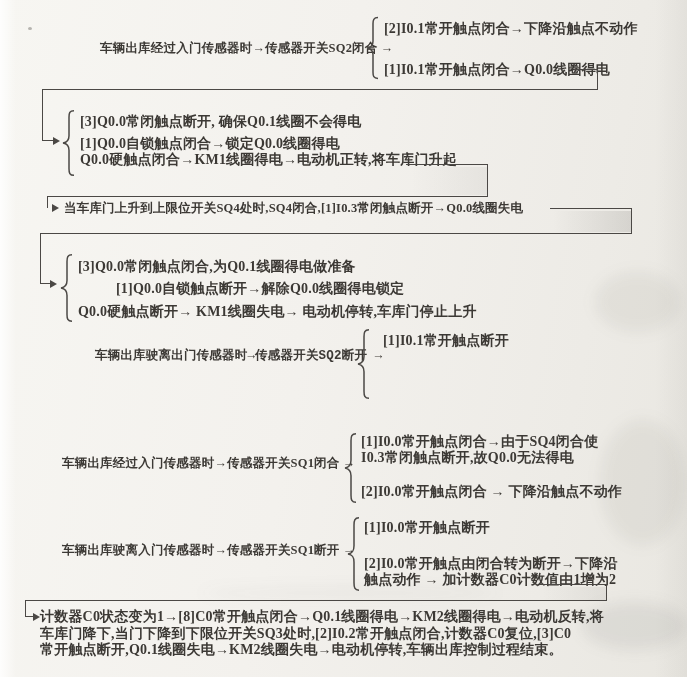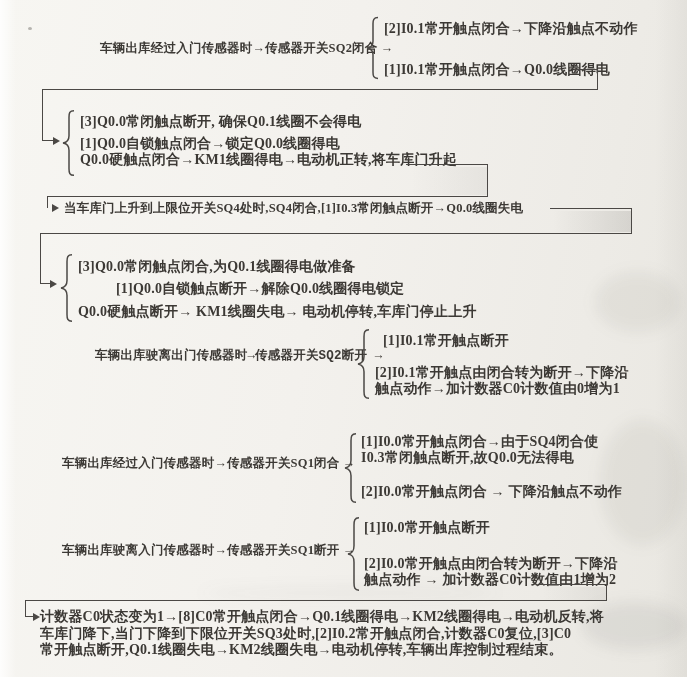--- a/index.html
+++ b/index.html
@@ -90,22 +90,20 @@
   <div class="t" style="left:88px;top:281px;margin-left:28px;">[1]Q0.0自锁触点断开→解除Q0.0线圈得电锁定</div>
   <div class="t" style="left:78px;top:304px;">Q0.0硬触点断开→ KM1线圈失电→ 电动机停转,车库门停止上升</div>
 
   <div class="t big" style="left:95px;top:349px;font-family:Liberation Mono, monospace;">车辆出库驶离出门传感器时→传感器开关SQ2断开 →</div>
   <div class="brace" style="left:357px;top:329px;width:14px;height:70px;">
     <svg viewBox="0 0 14 100" preserveAspectRatio="none">
         <path d="M12 1 C7.5 1 7 5 7 11 L7 39 C7 46 5.5 49 1 50 C5.5 51 7 54 7 61 L7 89 C7 95 7.5 99 12 99" fill="none" stroke="#4b4845" stroke-width="1.5" vector-effect="non-scaling-stroke"></path>
       </svg>
   </div>
   <div class="t" style="left:375px;top:333px;margin-left:8px;">[1]I0.1常开触点断开</div>
-  <div class="t" style="left:375px;top:365px;">[2]I0.1常开触点由闭合转为断开→下降沿
-触点动作→加计数器C0计数值由0增为1</div>
 
   <div class="t big" style="left:62px;top:456px;">车辆出库经过入门传感器时→传感器开关SQ1闭合 →</div>
   <div class="brace" style="left:344px;top:433px;width:14px;height:70px;">
     <svg viewBox="0 0 14 100" preserveAspectRatio="none">
         <path d="M12 1 C7.5 1 7 5 7 11 L7 39 C7 46 5.5 49 1 50 C5.5 51 7 54 7 61 L7 89 C7 95 7.5 99 12 99" fill="none" stroke="#4b4845" stroke-width="1.5" vector-effect="non-scaling-stroke"></path>
       </svg>
   </div>
   <div class="t" style="left:361px;top:434px;">[1]I0.0常开触点闭合→由于SQ4闭合使
 I0.3常闭触点断开,故Q0.0无法得电</div>
   <div class="t" style="left:361px;top:484px;text-align:center;">[2]I0.0常开触点闭合 → 下降沿触点不动作</div>

